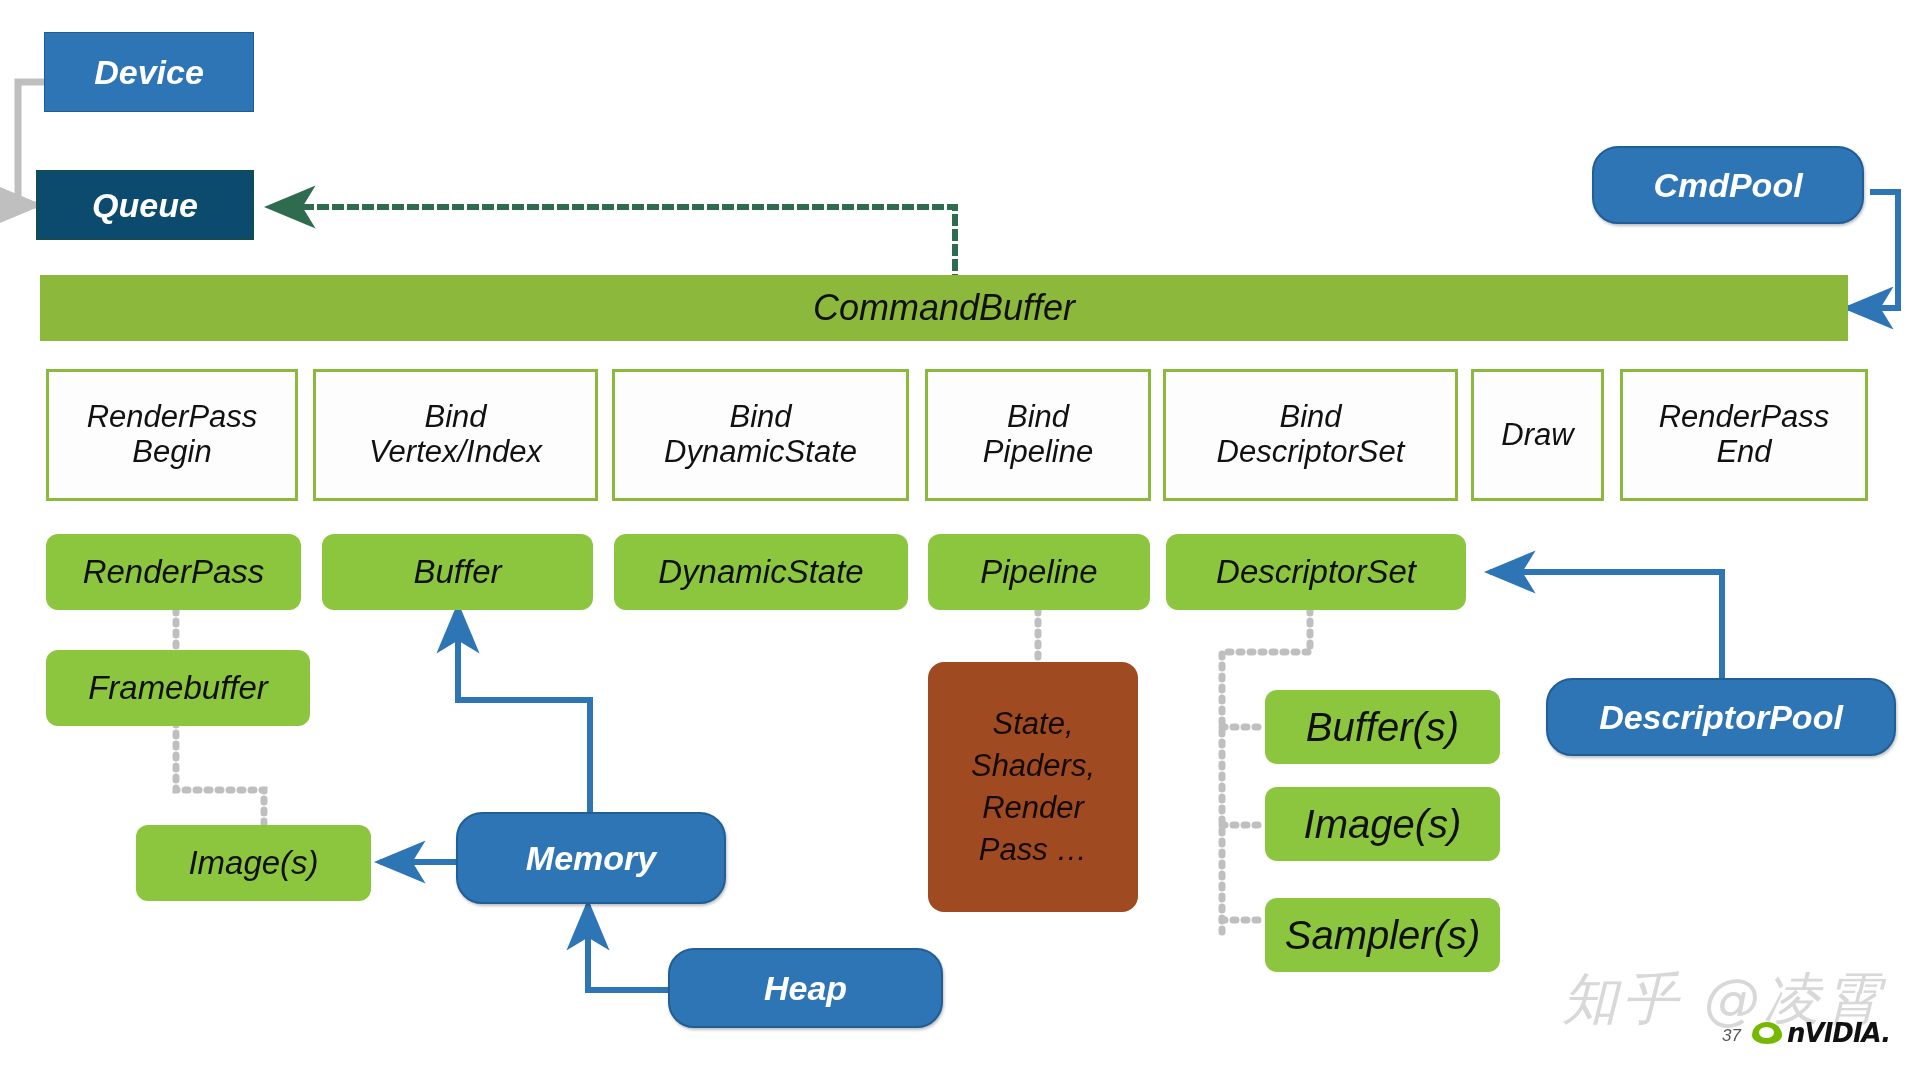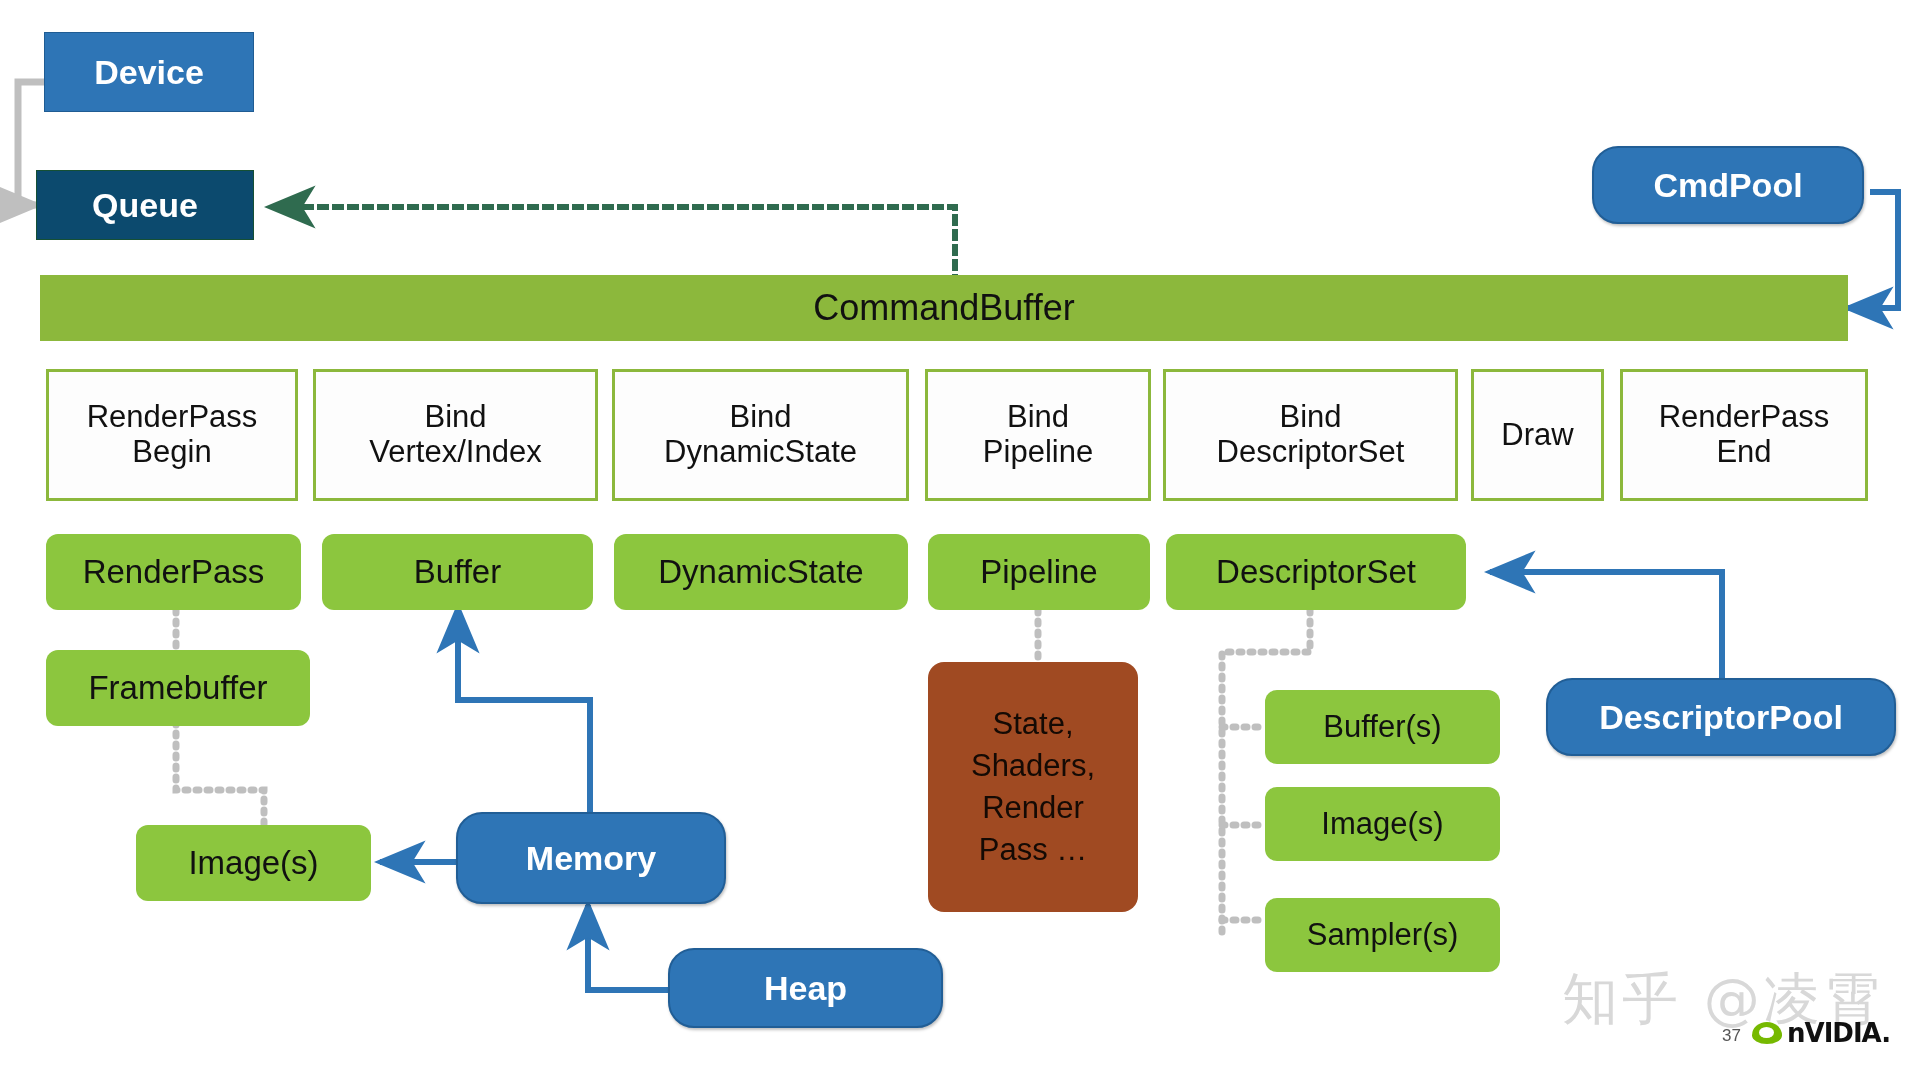--- a/index.html
+++ b/index.html
@@ -1,40 +1,40 @@
 <!DOCTYPE html>
 <html><head>
 <meta charset="utf-8">
 <title>Vulkan Object Diagram</title>
 <style>
   html,body{margin:0;padding:0;background:#ffffff;}
   body{width:1920px;height:1068px;position:relative;overflow:hidden;
        font-family:"Liberation Sans",sans-serif;}
-  #stage{position:absolute;left:0;top:0;width:1744px;height:1068px;}
+  #stage{position:absolute;left:0;top:0;width:1744px;height:1068px;font-style:italic;}
 
   .node{position:absolute;box-sizing:border-box;display:flex;align-items:center;
         justify-content:center;text-align:center;line-height:1.12;}
 
   
   .rect-blue{background:#2E75B6;color:#ffffff;font-size:34px;font-weight:bold;
              border:1px solid #1F5C93;}
   .rect-dgreen{background:#0c4a6e;color:#ffffff;font-size:34px;font-weight:bold;
                border:1px solid #14past;}
   .rect-dgreen{border:1px solid #14past;}
   .rect-dgreen{border:1px solid #155034;}
 
   
   .bar-green{background:#8CB83C;color:#111111;font-size:36px;}
 
   
   .cmd{background:#FDFDFD;border:3px solid #8CB83C;color:#111111;font-size:31px;}
 
   
   .res{background:#8CC63E;color:#111111;font-size:33px;border-radius:12px;}
-  .res-sm{background:#8CC63E;color:#111111;font-size:31px;border-radius:12px;}
+  .res-sm{background:#8CC63E;color:#111111;font-size:40px;border-radius:12px;}
 
   
   .pool{background:#2E75B6;color:#ffffff;font-size:34px;font-weight:bold;
         border:2px solid #215E96;border-radius:26px;
         box-shadow:1px 2px 3px rgba(0,0,0,.25);}
 
   
   .brown{background:#A04A22;color:#140A04;font-size:31px;border-radius:16px;
          line-height:1.35;}
 

